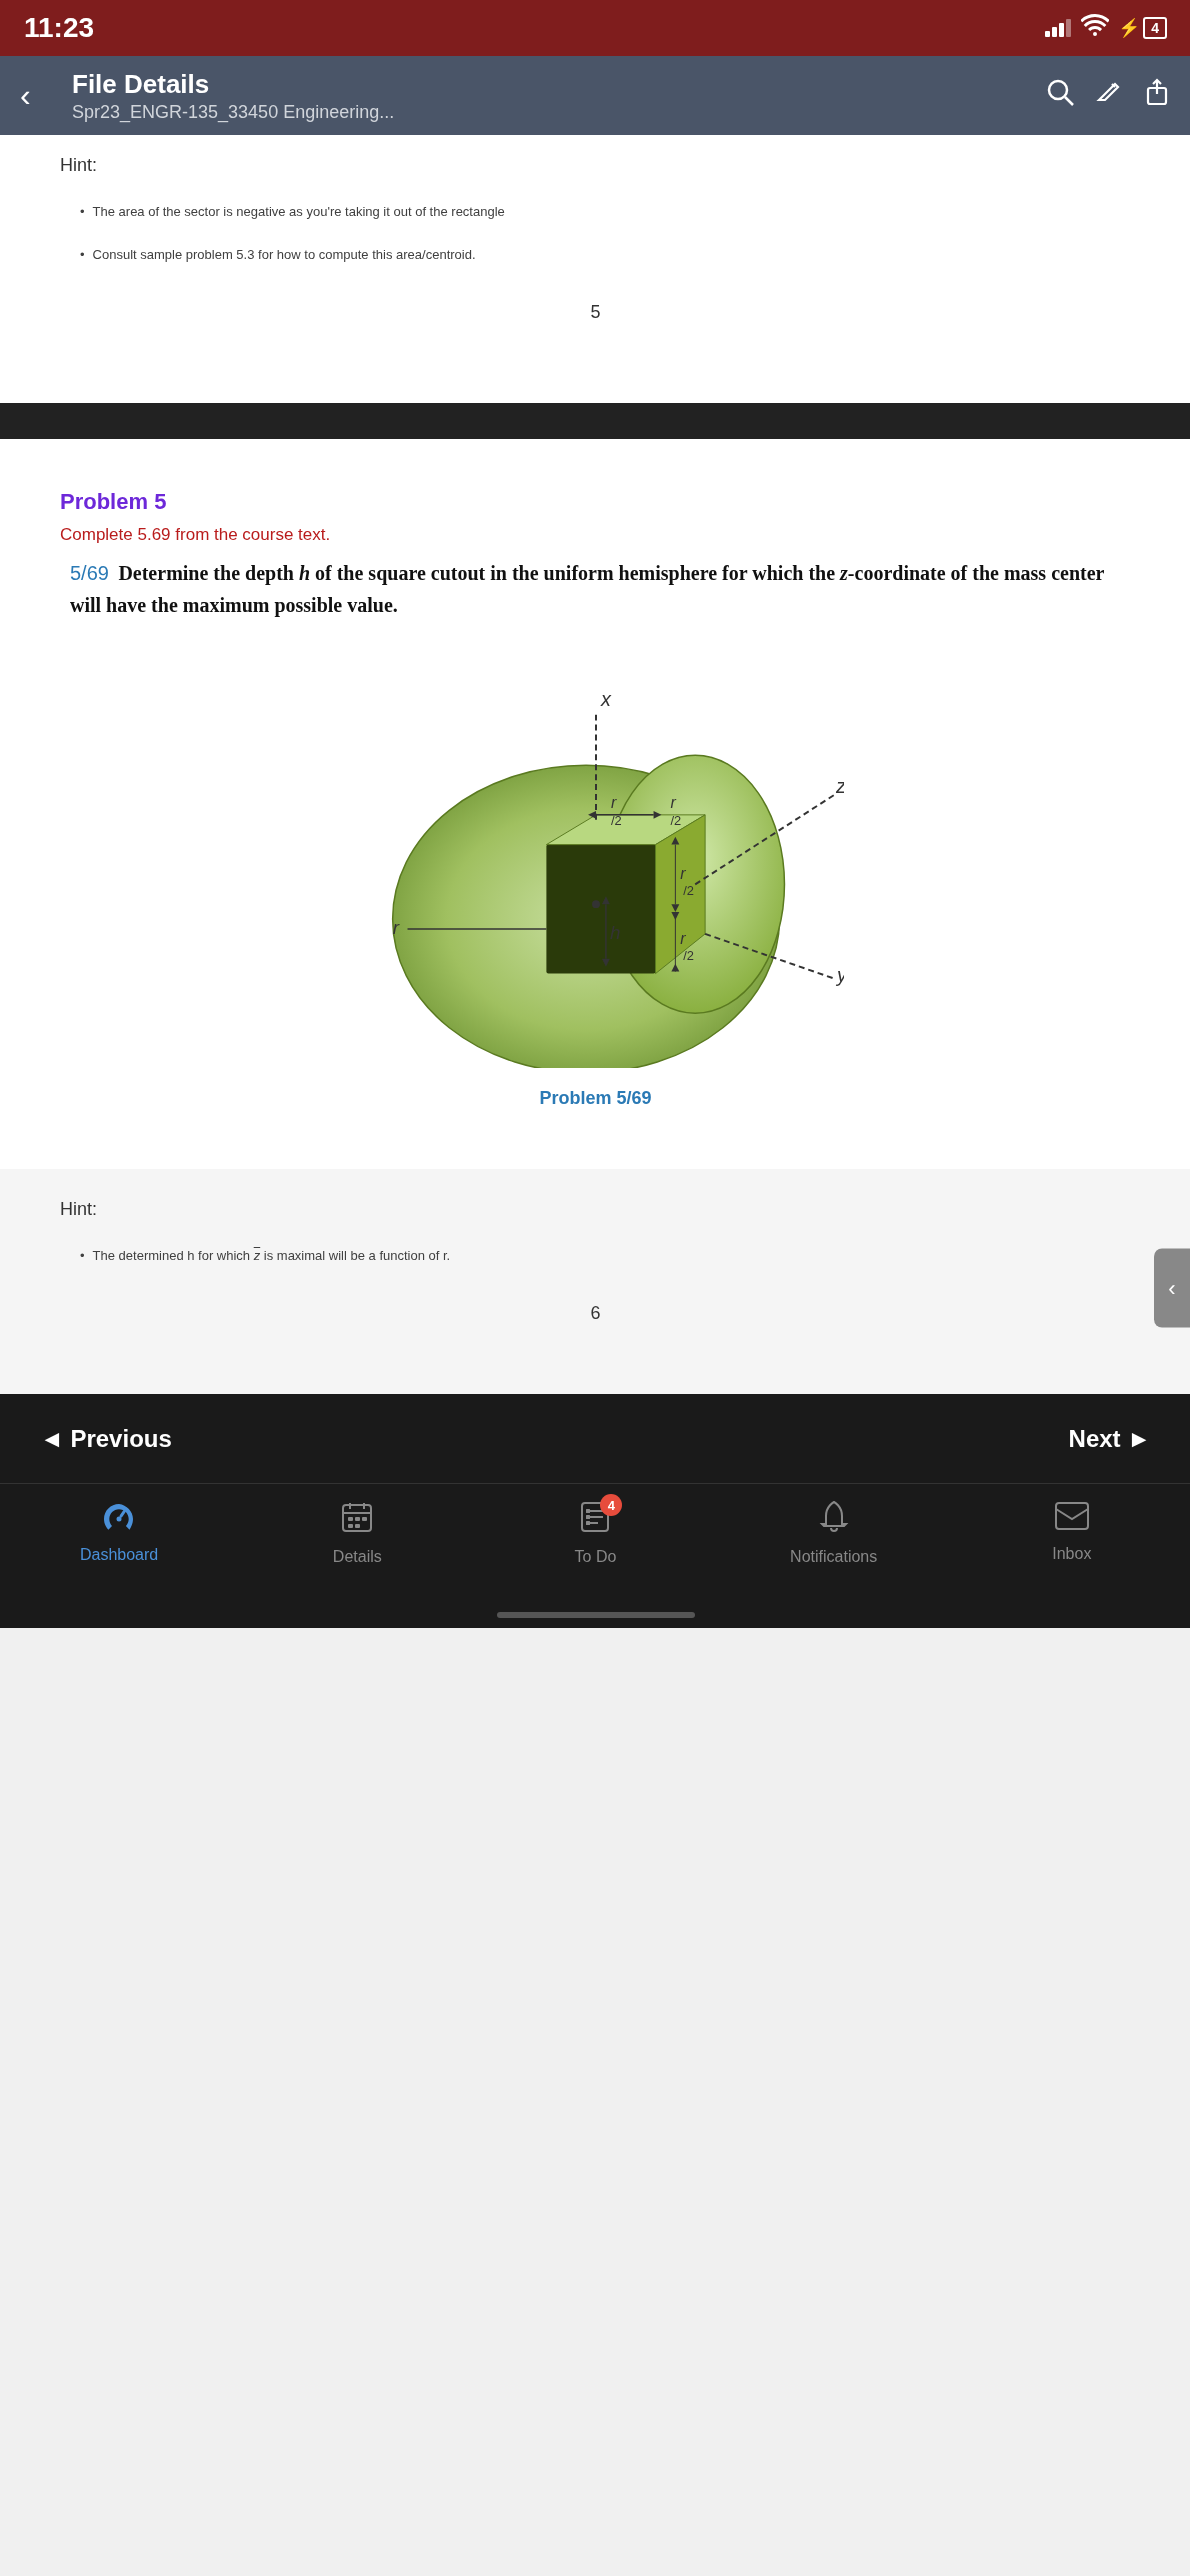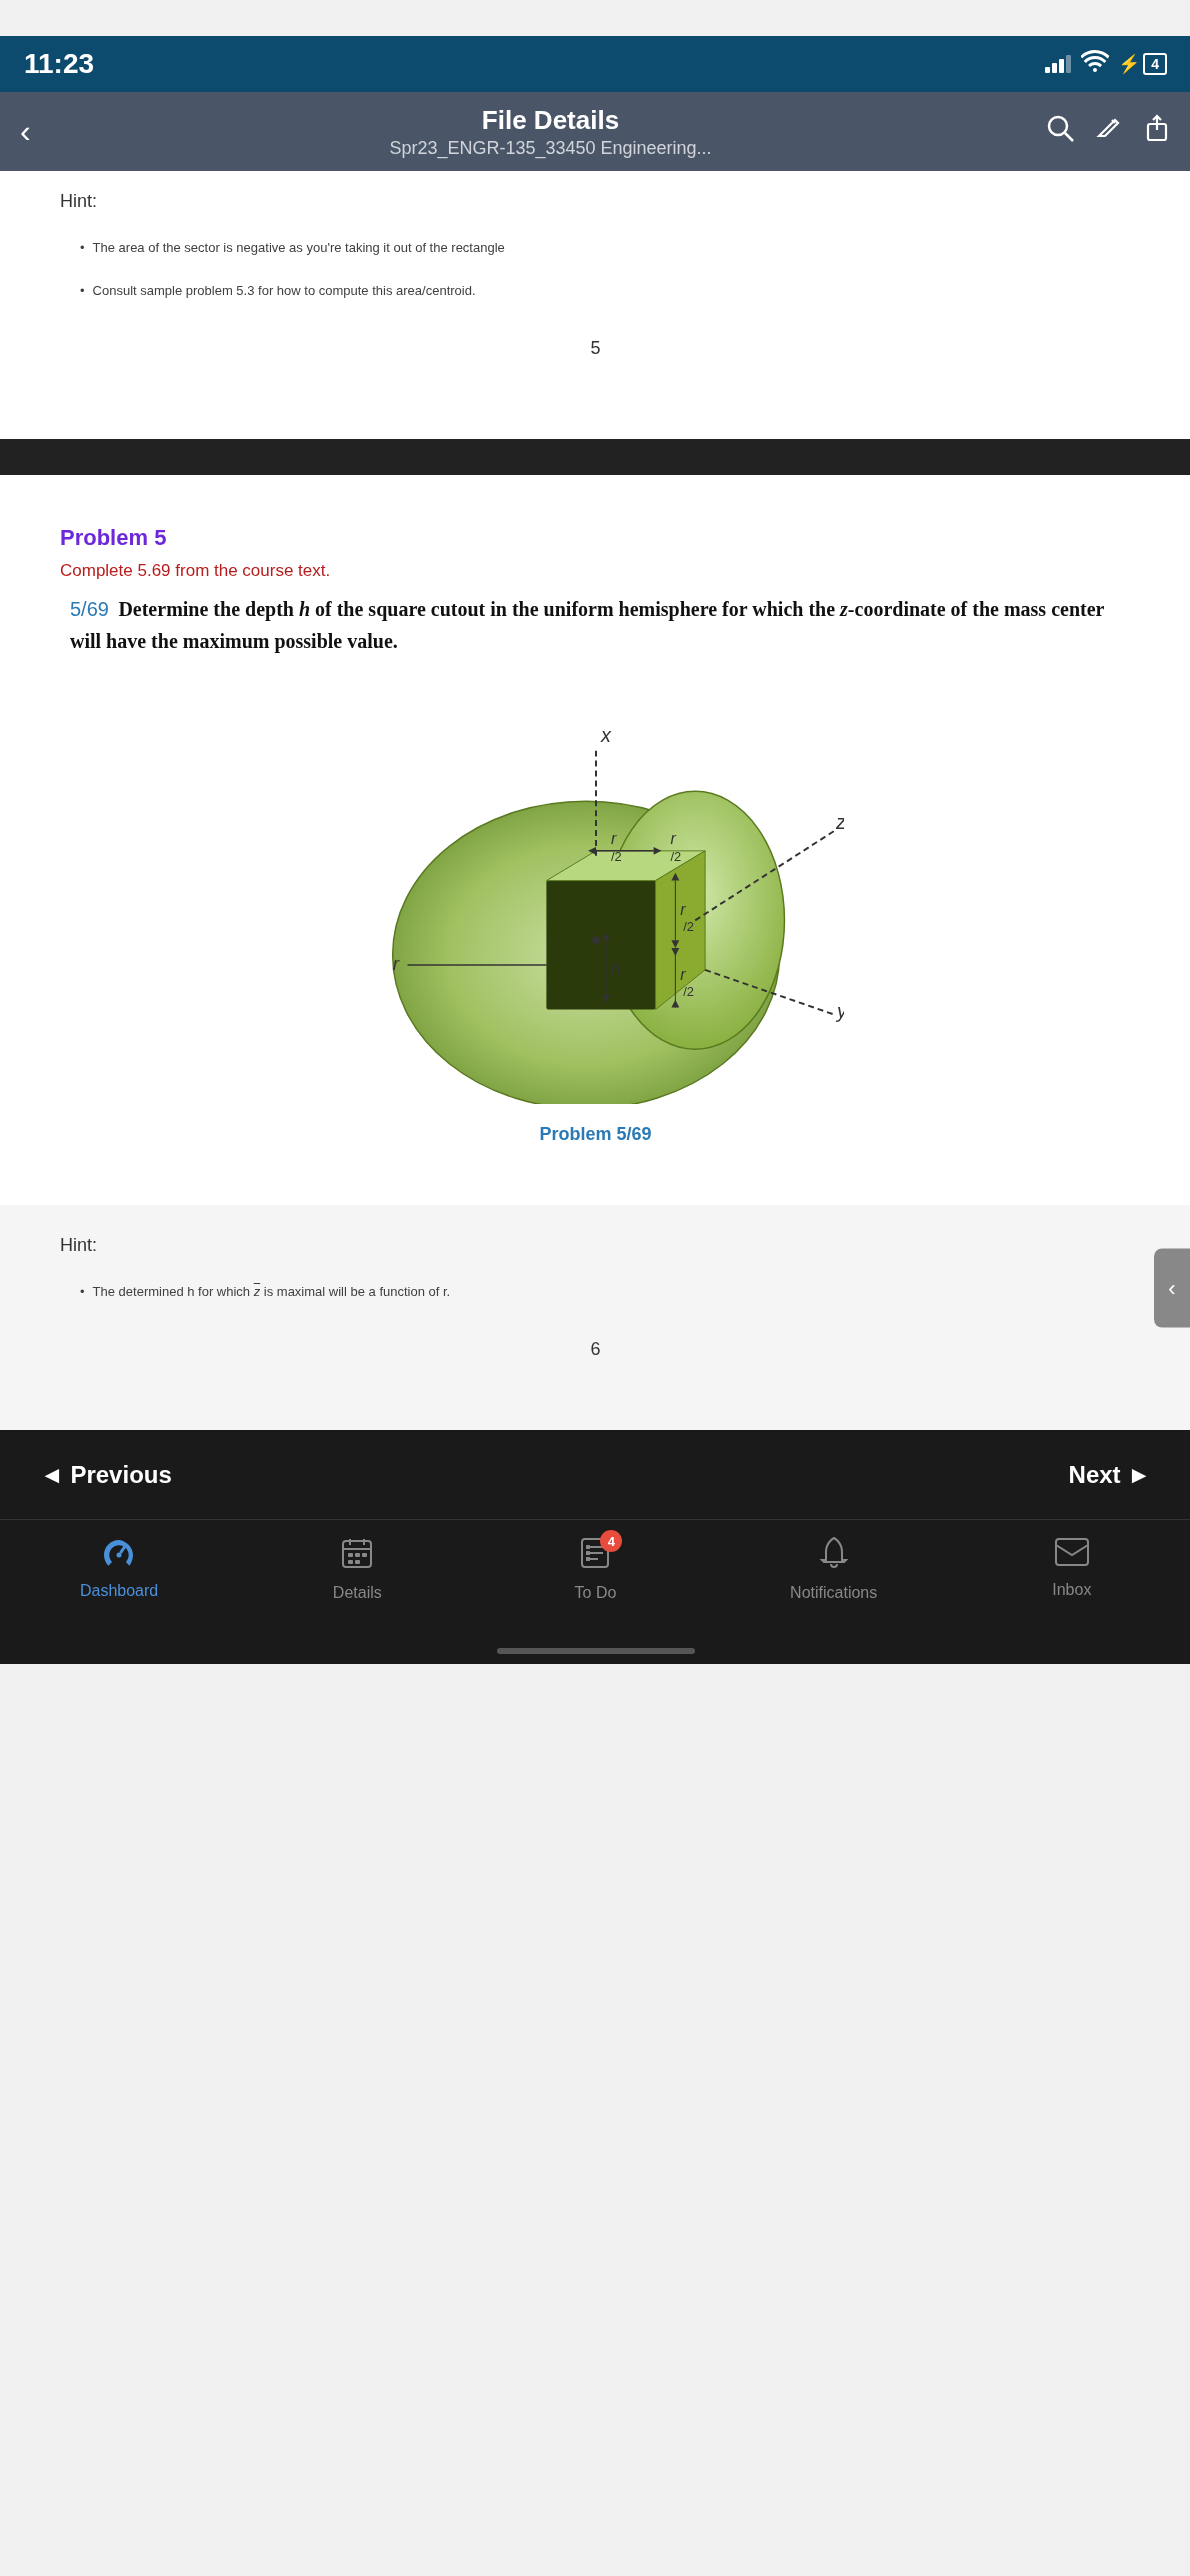--- a/index.html
+++ b/index.html
@@ -8,28 +8,27 @@
       font-family: -apple-system, BlinkMacSystemFont, 'Helvetica Neue', Arial, sans-serif;
       background: #f0f0f0;
       width: 1191px;
       min-height: 2576px;
       position: relative;
       overflow-x: hidden;
     }
 
     
     .status-bar {
-      background: #0c4a6e;
+      background: #7f1d1d;
       color: white;
       display: flex;
       justify-content: space-between;
       align-items: center;
       padding: 8px 24px;
       height: 56px;
-      margin-top: 36px;
     }
     .status-time {
       font-size: 28px;
       font-weight: 700;
       color: white;
     }
     .status-icons {
       display: flex;
       align-items: center;
       gap: 10px;
@@ -61,21 +60,21 @@
     }
     .back-btn {
       color: white;
       font-size: 32px;
       font-weight: 300;
       cursor: pointer;
       min-width: 36px;
     }
     .header-center {
       flex: 1;
-      text-align: center;
+      text-align: left;
     }
     .header-title {
       color: white;
       font-size: 26px;
       font-weight: 700;
       display: block;
     }
     .header-subtitle {
       color: #d1d5db;
       font-size: 18px;

